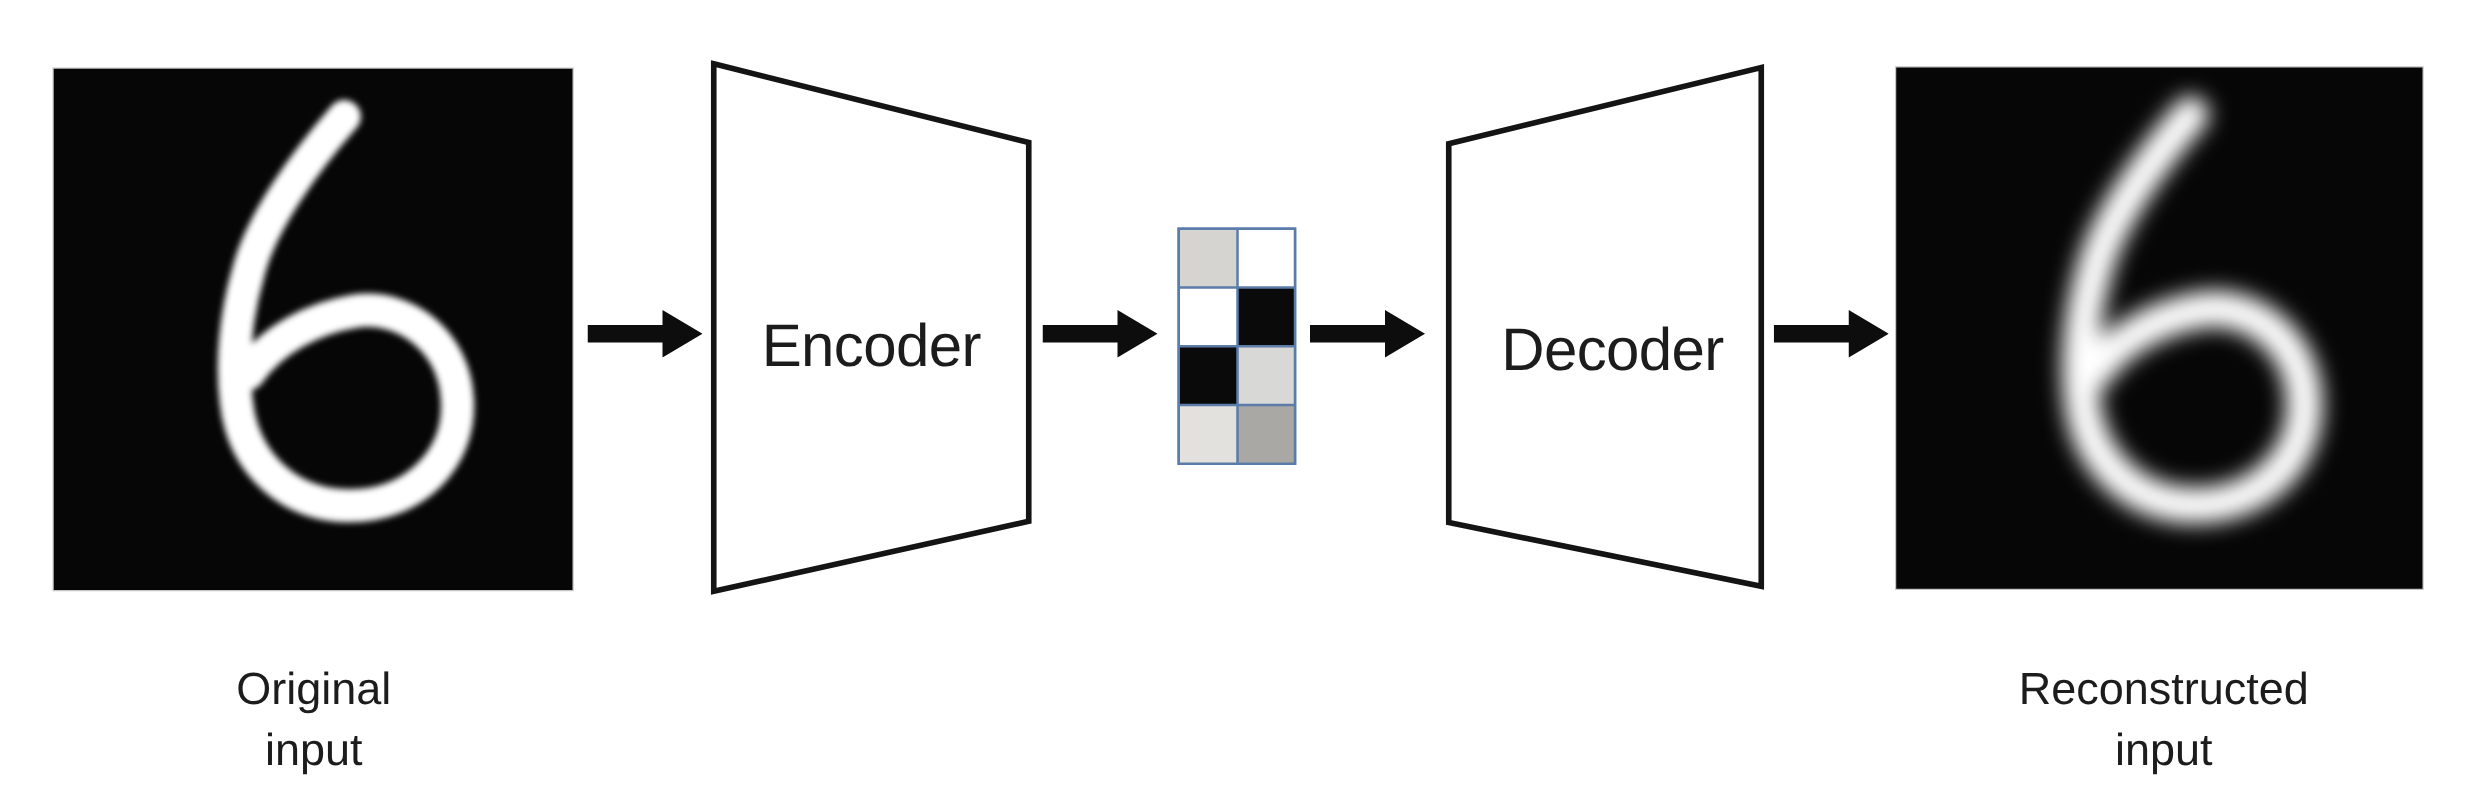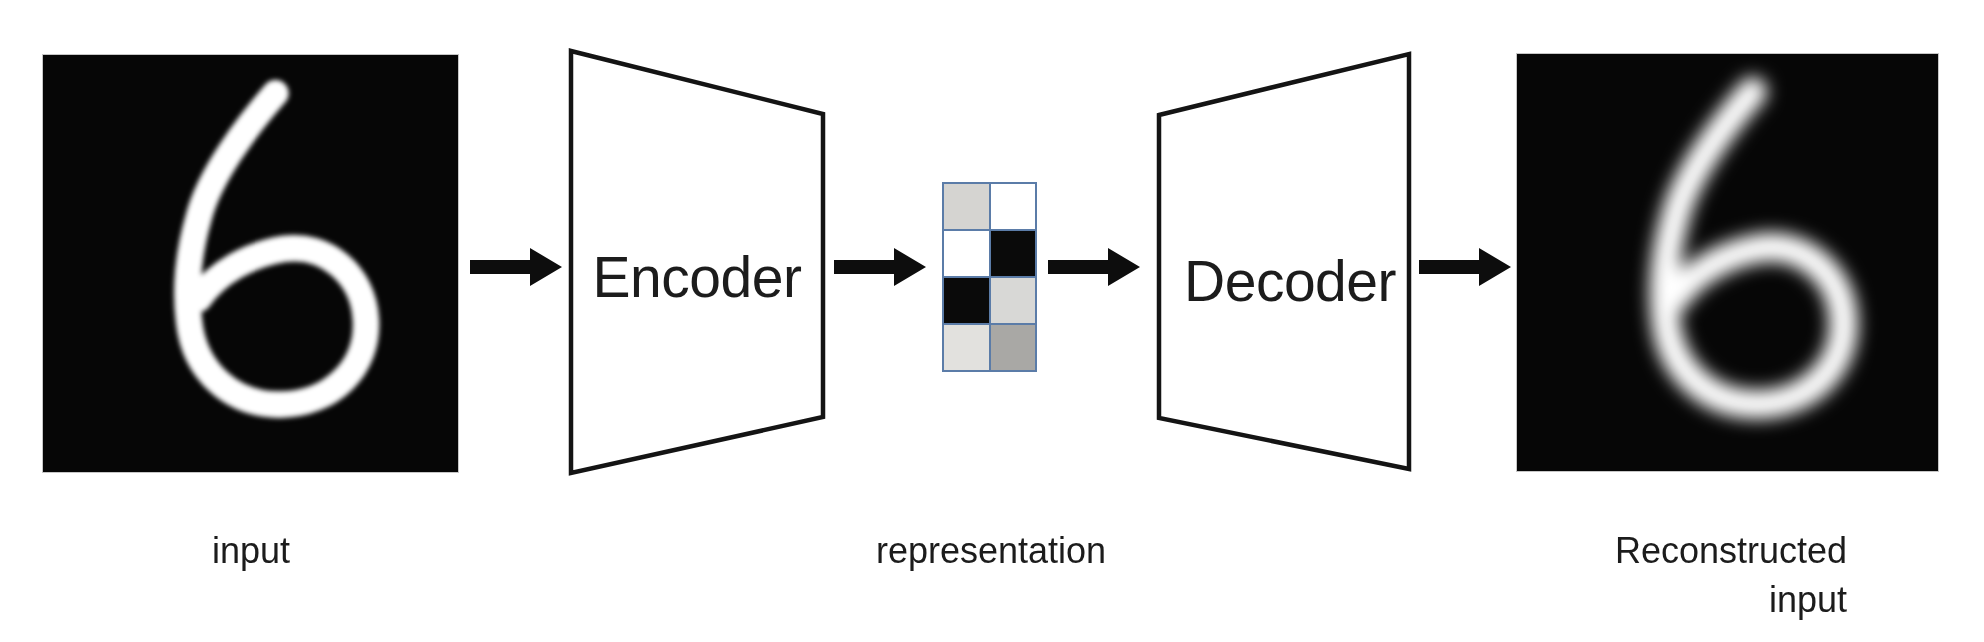--- a/index.html
+++ b/index.html
@@ -47,21 +47,21 @@
     stroke: var(--shape-border);
     stroke-width: 4.5;
     stroke-linejoin: miter;
   }
   .node-label {
     position: absolute;
     display: flex;
     align-items: center;
     justify-content: center;
     color: var(--text);
-    font-size: 57px;
+    font-size: 48px;
     letter-spacing: -0.5px;
   }
   #encoder-label { left: 568px; top: 48px;  width: 258px; height: 428px; padding-top: 30px; }
   #decoder-label { left: 1156px; top: 51px; width: 268px; height: 421px; padding-top: 38px; }
   
   .arrow { position: absolute; width: 92px; height: 40px; }
   .arrow path { fill: var(--arrow); }
   #arrow-1 { left: 470px;  top: 247px; }
   #arrow-2 { left: 834px;  top: 247px; }
   #arrow-3 { left: 1048px; top: 247px; }
@@ -84,21 +84,21 @@
     top: 526px;
     transform: translateX(-50%);
     text-align: center;
     font-size: 36px;
     line-height: 49px;
     color: var(--text);
     white-space: nowrap;
   }
   #cap-orig  { left: 251px; }
   #cap-comp  { left: 991px; }
-  #cap-recon { left: 1731px; text-align: right; }
+  #cap-recon { left: 1731px; }
 </style>
 </head>
 <body>
 
 <div class="stage">
 
   <div class="mnist" id="orig">
     <svg viewBox="0 0 100 100">
       <defs>
         <filter id="blur-soft" x="-30%" y="-30%" width="160%" height="160%">
@@ -167,23 +167,23 @@
            C 49 17, 40 29, 37.5 39
            C 35.2 47, 34.2 56, 35.2 64
            C 36.5 76, 45.5 84, 57 84
            C 69.5 84, 78.5 75, 77.8 63.5
            C 77.2 52.5, 68 45, 58 46.5
            C 50 47.8, 42 52, 37.5 58.5"></path>
     </svg>
   </div>
 
   <div class="caption" id="cap-orig">
+    <div>Original</div>
     <div>input</div>
   </div>
   <div class="caption" id="cap-comp">
-    <div>representation</div>
   </div>
   <div class="caption" id="cap-recon">
     <div>Reconstructed</div>
     <div>input</div>
   </div>
 
 </div>
 
 </body></html>

